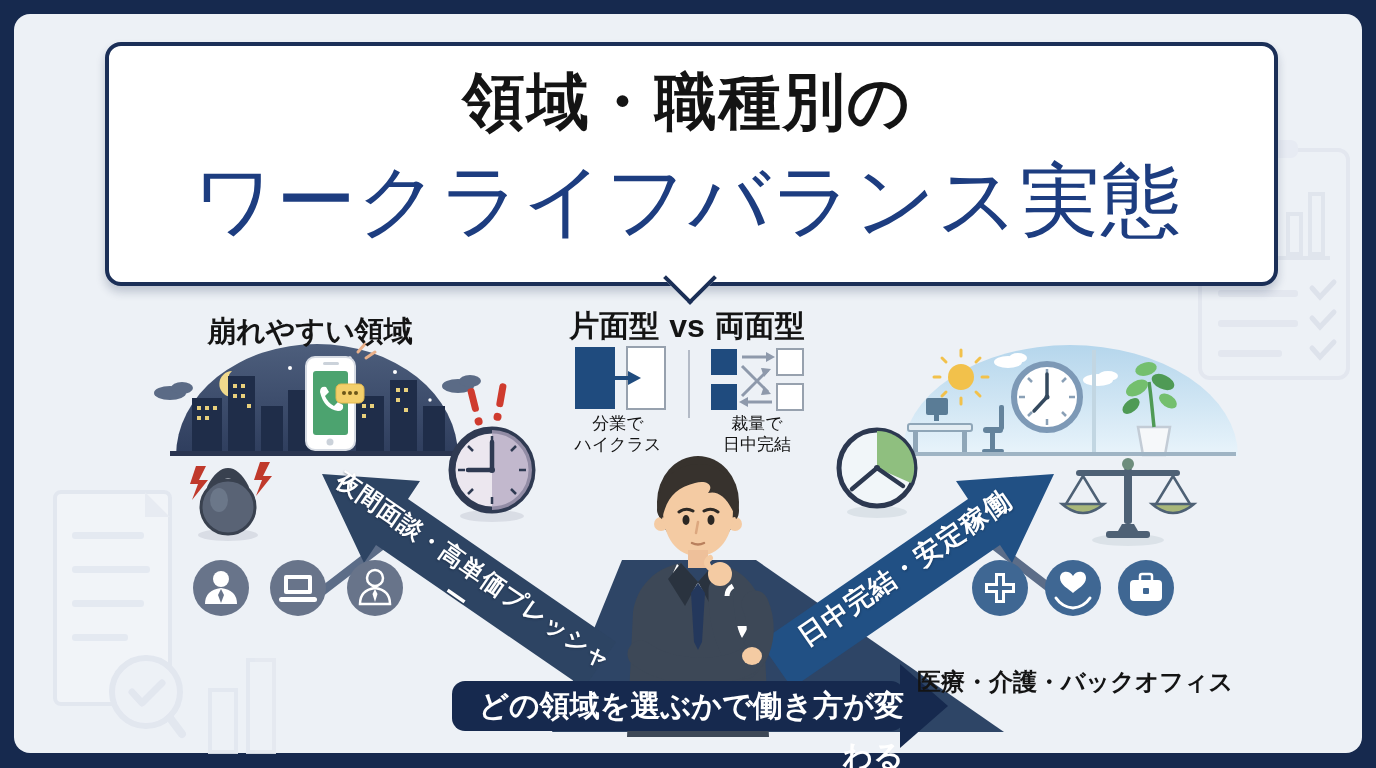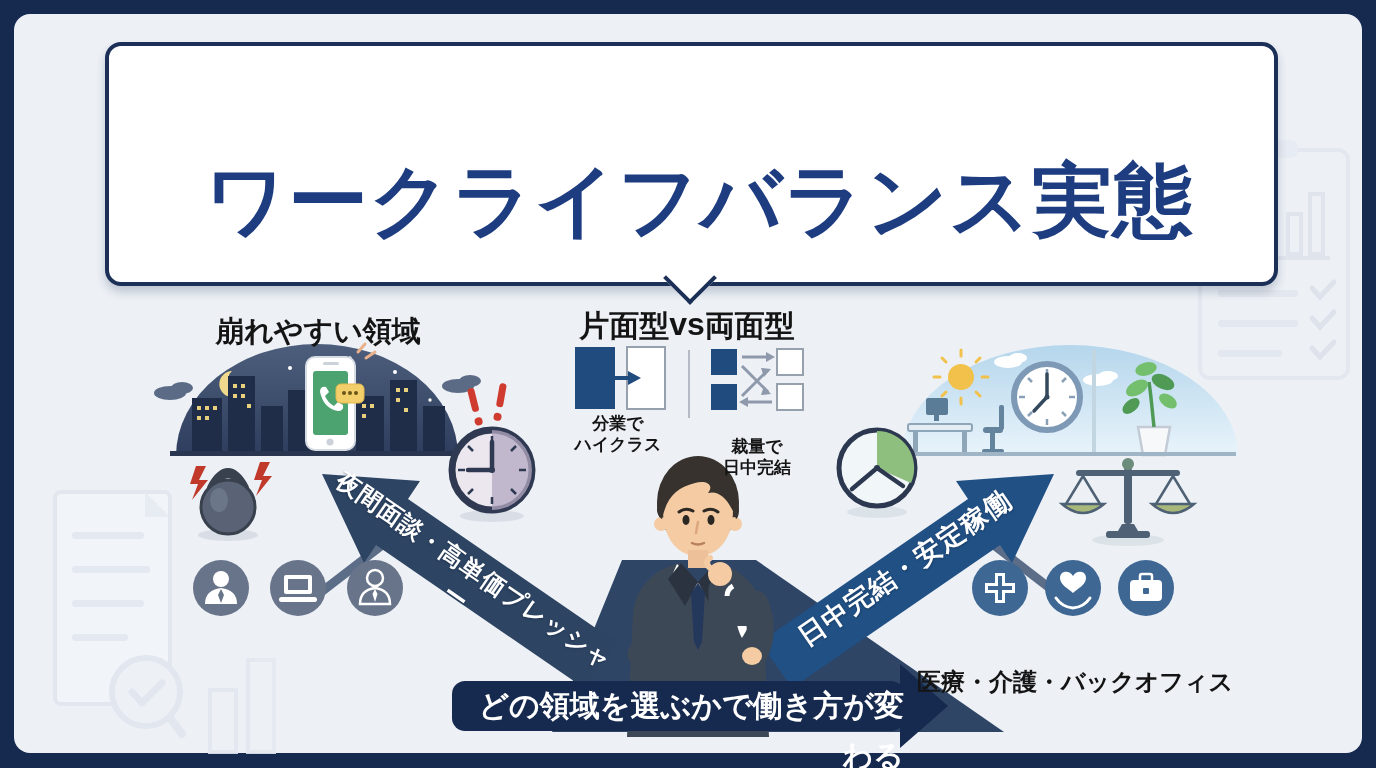--- a/index.html
+++ b/index.html
@@ -21,33 +21,33 @@
     box-shadow:0 6px 10px rgba(22,41,78,.22);
   }
   .title-pointer{
     position:absolute;left:671px;top:259px;width:34px;height:34px;
     background:#ffffff;border-right:4px solid #1b2f57;border-bottom:4px solid #1b2f57;
     transform:rotate(45deg);
   }
   .title-l1{left:105px;top:60px;width:1165px;text-align:center;
     font-size:62px;font-weight:900;color:#141414;letter-spacing:2px;}
   .title-l2{left:105px;top:148px;width:1165px;text-align:center;
-    font-size:80px;font-weight:700;color:#1d3d80;letter-spacing:1px;padding-left:12px;}
+    font-size:80px;font-weight:400;color:#1d3d80;letter-spacing:1px;}
   
   .head{font-weight:900;color:#141414;text-align:center;}
-  .head-left{left:188px;top:312px;width:260px;font-size:29px;}
+  .head-left{left:180px;top:312px;width:260px;font-size:29px;}
   .head-right{left:918px;top:312px;width:260px;font-size:29px;}
   .head-center{left:556px;top:306px;width:262px;font-size:30px;display:flex;
-    justify-content:center;align-items:flex-start;}
+    justify-content:center;align-items:center;gap:10px;}
   .head-center .vs{font-size:32px;font-weight:900;}
   
   .cap{position:absolute;width:130px;text-align:center;font-size:17px;
-    font-weight:700;color:#141414;line-height:21px;}
+    font-weight:400;color:#141414;line-height:21px;}
   .cap-left{left:553px;top:413px;}
-  .cap-right{left:692px;top:436px;}
+  .cap-right{left:692px;top:413px;}
   
   .arrow-label{position:absolute;color:#ffffff;font-weight:800;text-align:center;
     letter-spacing:1px;text-shadow:0 1px 2px rgba(10,20,40,.35);}
   .arrow-label-left{left:295px;top:552px;width:340px;font-size:24px;transform:rotate(34.5deg);}
   .arrow-label-right{left:735px;top:550px;width:340px;font-size:27px;transform:rotate(-34.5deg);}
   
   .jobs{position:absolute;font-weight:800;color:#141414;text-align:center;}
   .jobs-left{left:165px;top:628px;width:300px;font-size:26px;}
   .jobs-right{left:915px;top:628px;width:320px;font-size:24px;margin-top:38px;}
   
@@ -373,20 +373,21 @@
     </g>
 
     <g>
       <rect x="452" y="681" width="452" height="50" rx="13" fill="#16294e"></rect>
       <polygon points="900,664 948,706 900,748" fill="#16294e"></polygon>
     </g>
   </svg>
 
   <div class="title-box"></div>
   <div class="title-pointer"></div>
+  <div class="txt title-l1">領域・職種別の</div>
   <div class="txt title-l2">ワークライフバランス実態</div>
 
   <div class="txt head head-left">崩れやすい領域</div>
   <div class="txt head head-center">
     <span>片面型</span>
     <span class="vs">vs</span>
     <span>両面型</span>
   </div>
 
   <div class="cap cap-left">

